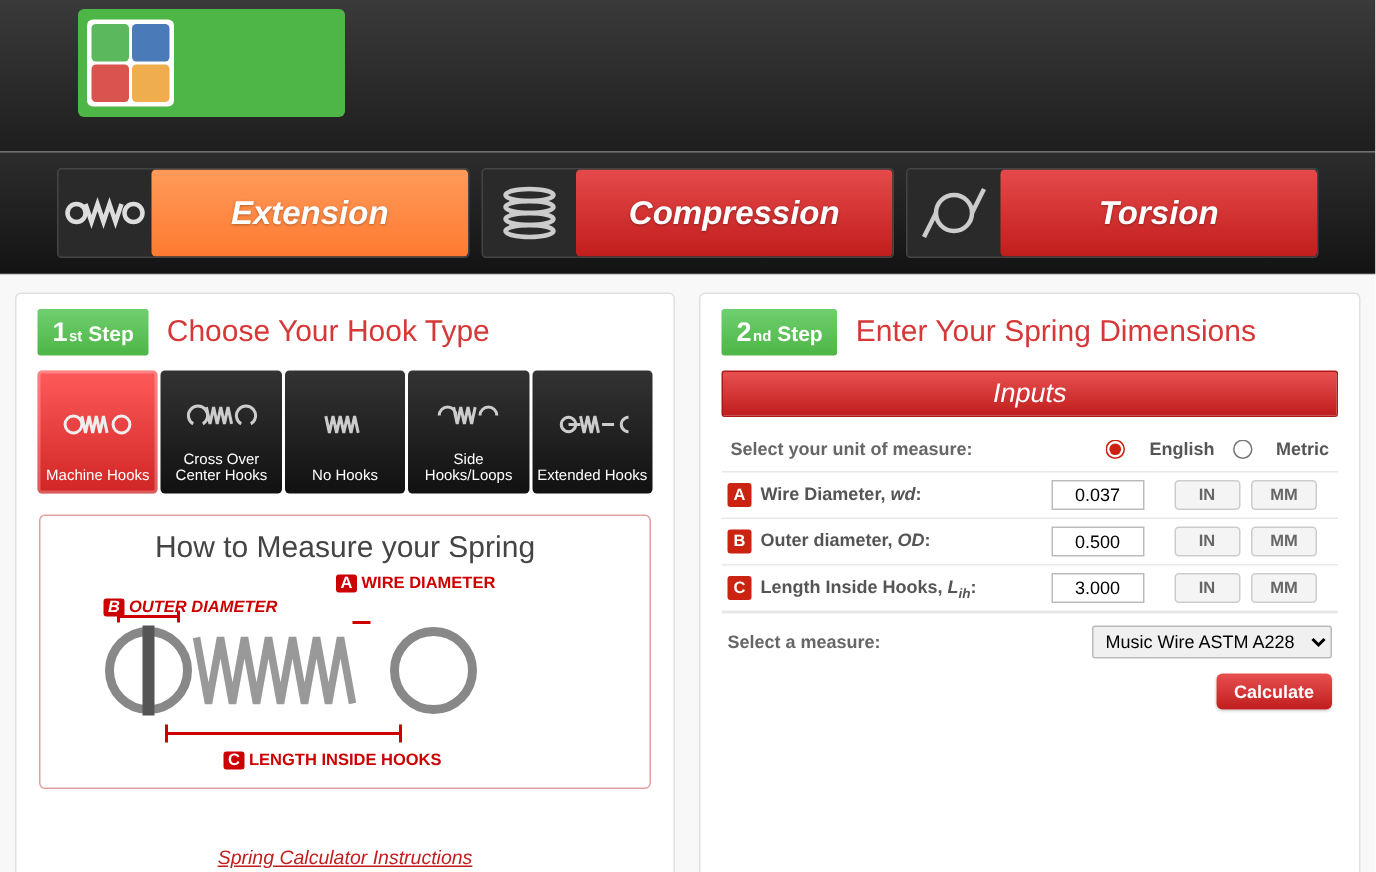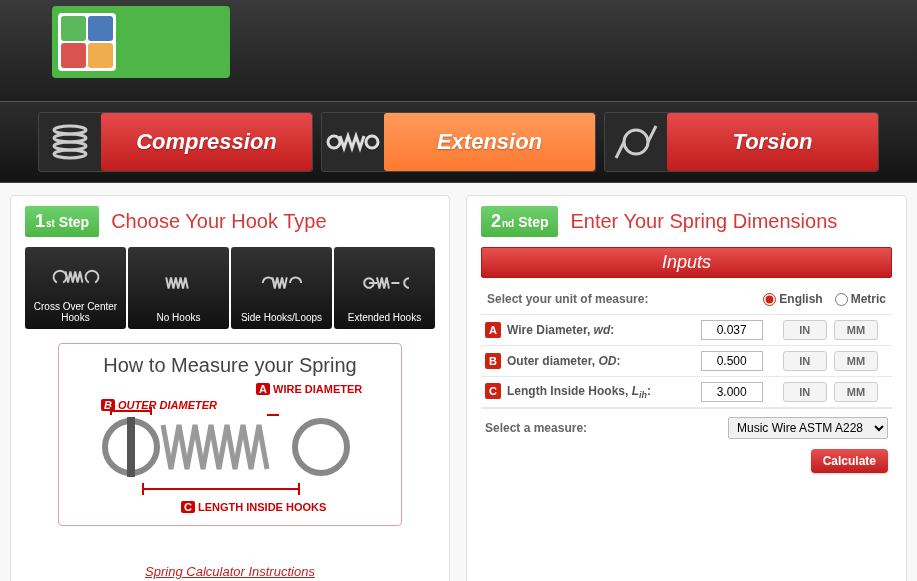--- a/index.html
+++ b/index.html
@@ -176,21 +176,21 @@
   .hook-label {
     color:#fff;
     font-size:10px;
     text-align:center;
     line-height:1.1;
   }
 
   
   .measure-box {
     margin: 6px auto 12px;
-    width: 344px;
+    width: 408px;
     border:1px solid #e0a0a0;
     border-radius:4px;
     padding: 10px 12px 12px;
   }
   .measure-title {
     text-align:center;
     font-size: 20px;
     color:#444;
     margin-bottom: 6px;
   }
@@ -226,21 +226,21 @@
   .unit-row {
     display:flex;
     align-items:center;
     justify-content:space-between;
     font-size:12px;
     font-weight:bold;
     color:#666;
     padding: 4px 6px 8px;
   }
   .unit-choices { display:flex; gap:12px; align-items:center;}
-  .unit-choices label { font-weight:bold; color:#555; font-size:12px; display:flex; align-items:center; gap:3px; cursor:pointer;}
+  .unit-choices label { font-weight:bold; color:#555; font-size:12px; display:flex; align-items:center; gap:16px; cursor:pointer;}
   .unit-choices input { accent-color:#c21; }
 
   .dim-table { width:100%; border-collapse:collapse; }
   .dim-table tr { border-top:1px solid #e8e8e8; border-bottom:1px solid #e8e8e8;}
   .dim-table td { padding:5px 4px; vertical-align:middle; font-size:12px;}
   .dim-badge {
     display:inline-block;
     width:16px; height:16px;
     background:#c21;
     color:#fff;
@@ -318,45 +318,45 @@
     <div class="logo-icons">
       <span></span>
         <span></span>
         <span></span>
         <span></span>
     </div>
   </div>
 </div>
 
 <div class="nav-row">
+  <div class="nav-tab active">
+    <div class="tab-icon">
+      <svg width="54" height="30" viewBox="0 0 54 30">
+          <g stroke="#ddd" stroke-width="3" fill="none">
+            <circle cx="8" cy="15" r="6"></circle>
+            <path d="M14 9 l4 12 l4 -12 l4 12 l4 -12 l4 12 l4 -12"></path>
+            <circle cx="46" cy="15" r="6"></circle>
+          </g>
+        </svg>
+    </div>
+    <div class="tab-label">Extension</div>
+  </div>
   <div class="nav-tab">
     <div class="tab-icon">
       <svg width="44" height="40" viewBox="0 0 44 40">
           <g stroke="#ccc" stroke-width="3" fill="none">
             <ellipse cx="22" cy="8" rx="16" ry="4"></ellipse>
             <ellipse cx="22" cy="16" rx="16" ry="4"></ellipse>
             <ellipse cx="22" cy="24" rx="16" ry="4"></ellipse>
             <ellipse cx="22" cy="32" rx="16" ry="4"></ellipse>
           </g>
         </svg>
     </div>
     <div class="tab-label">Compression</div>
   </div>
-  <div class="nav-tab active">
-    <div class="tab-icon">
-      <svg width="54" height="30" viewBox="0 0 54 30">
-          <g stroke="#ddd" stroke-width="3" fill="none">
-            <circle cx="8" cy="15" r="6"></circle>
-            <path d="M14 9 l4 12 l4 -12 l4 12 l4 -12 l4 12 l4 -12"></path>
-            <circle cx="46" cy="15" r="6"></circle>
-          </g>
-        </svg>
-    </div>
-    <div class="tab-label">Extension</div>
-  </div>
   <div class="nav-tab">
     <div class="tab-icon">
       <svg width="44" height="40" viewBox="0 0 44 40">
           <g stroke="#ccc" stroke-width="3" fill="none">
             <circle cx="22" cy="20" r="12"></circle>
             <path d="M10 20 L2 36"></path>
             <path d="M34 20 L42 4"></path>
           </g>
         </svg>
     </div>
@@ -368,20 +368,32 @@
 
   <div class="panel left">
     <div class="step-row">
       <div class="step-badge">
         <span class="num">1</span><sup>st</sup>&nbsp;<span>Step</span>
       </div>
       <div class="step-title">Choose Your Hook Type</div>
     </div>
 
     <div class="hook-types">
+      <div class="hook-item selected">
+        <div class="hook-icon">
+          <svg viewBox="0 0 60 30">
+              <g stroke="#eee" stroke-width="2.5" fill="none">
+                <circle cx="10" cy="15" r="7"></circle>
+                <path d="M17 8 l3 14 l3 -14 l3 14 l3 -14 l3 14 l3 -14 l3 14"></path>
+                <circle cx="50" cy="15" r="7"></circle>
+              </g>
+            </svg>
+        </div>
+        <div class="hook-label">Machine Hooks</div>
+      </div>
       <div class="hook-item">
         <div class="hook-icon">
           <svg viewBox="0 0 60 30">
               <g stroke="#ccc" stroke-width="2.5" fill="none">
                 <path d="M6 22 a8 8 0 1 1 8 0"></path>
                 <path d="M17 8 l3 14 l3 -14 l3 14 l3 -14 l3 14 l3 -14 l3 14"></path>
                 <path d="M46 22 a8 8 0 1 1 8 0"></path>
               </g>
             </svg>
         </div>

